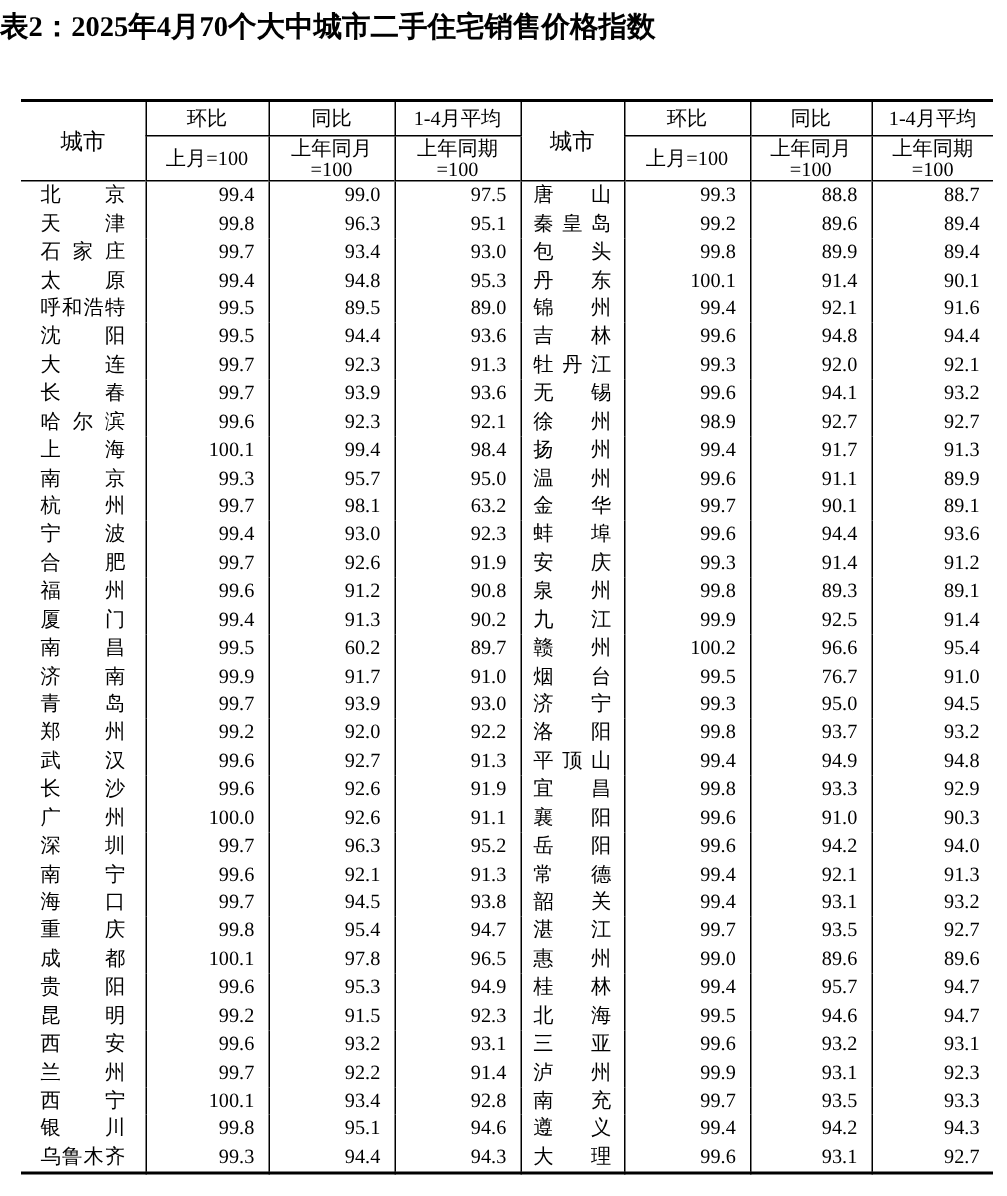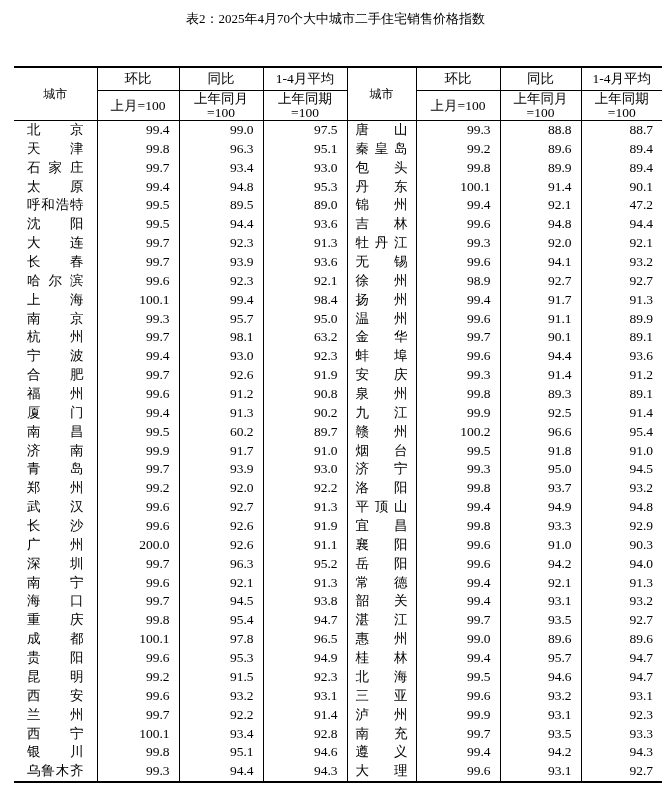--- a/index.html
+++ b/index.html
@@ -6,41 +6,41 @@
     margin: 0; padding: 0;
     width: 671px; height: 797px;
     background: #ffffff;
     color: #000000;
     font-family: "Liberation Serif", "DejaVu Serif", serif;
     overflow: hidden;
   }
   .page { width: 671px; height: 797px; position: relative; }
   .title {
     margin: 7px 0 0 0;
-    font-size: 13px;
+    font-size: 19px;
     line-height: 23px;
-    font-weight: normal;
-    text-align: center;
+    font-weight: bold;
+    text-align: left;
   }
   table.idx {
     border-collapse: collapse;
     table-layout: fixed;
     width: 648px;
     margin: 36px 0 0 14px;
     border-top: 2px solid #000;
     border-bottom: 2px solid #000;
   }
   th, td { padding: 0; font-weight: normal; overflow: hidden; }
   .vline { border-left: 1px solid #000; }
   thead { border-bottom: 1px solid #000; }
   thead th { font-size: 13.5px; text-align: center; vertical-align: middle; }
   tr.hrow1 th { height: 22px; margin-left: 14px; }
   tr.hrow1 th.mid { border-bottom: 1px solid #000; }
   tr.hrow2 th { height: 29px; line-height: 14px; white-space: pre-line; }
-  th.cityhead { font-size: 12px; font-family: Liberation Serif, serif; }
+  th.cityhead { font-size: 15px; font-family: Liberation Serif, serif; }
   tbody td {
     height: 18.86px;
     font-size: 13.5px;
     line-height: 18.86px;
     vertical-align: middle;
   }
   td.city {
     text-align: justify;
     text-align-last: justify;
   }
@@ -135,21 +135,21 @@
           <td class="num vline">90.1</td>
         </tr>
         <tr>
           <td class="city city-l">呼和浩特</td>
           <td class="num vline">99.5</td>
           <td class="num vline">89.5</td>
           <td class="num vline">89.0</td>
           <td class="city city-r vline">锦州</td>
           <td class="num vline">99.4</td>
           <td class="num vline">92.1</td>
-          <td class="num vline">47.2</td>
+          <td class="num vline">91.6</td>
         </tr>
         <tr>
           <td class="city city-l">沈阳</td>
           <td class="num vline">99.5</td>
           <td class="num vline">94.4</td>
           <td class="num vline">93.6</td>
           <td class="city city-r vline">吉林</td>
           <td class="num vline">99.6</td>
           <td class="num vline">94.8</td>
           <td class="num vline">94.4</td>
@@ -264,21 +264,21 @@
           <td class="num vline">96.6</td>
           <td class="num vline">95.4</td>
         </tr>
         <tr>
           <td class="city city-l">济南</td>
           <td class="num vline">99.9</td>
           <td class="num vline">91.7</td>
           <td class="num vline">91.0</td>
           <td class="city city-r vline">烟台</td>
           <td class="num vline">99.5</td>
-          <td class="num vline">91.8</td>
+          <td class="num vline">76.7</td>
           <td class="num vline">91.0</td>
         </tr>
         <tr>
           <td class="city city-l">青岛</td>
           <td class="num vline">99.7</td>
           <td class="num vline">93.9</td>
           <td class="num vline">93.0</td>
           <td class="city city-r vline">济宁</td>
           <td class="num vline">99.3</td>
           <td class="num vline">95.0</td>
@@ -309,21 +309,21 @@
           <td class="num vline">99.6</td>
           <td class="num vline">92.6</td>
           <td class="num vline">91.9</td>
           <td class="city city-r vline">宜昌</td>
           <td class="num vline">99.8</td>
           <td class="num vline">93.3</td>
           <td class="num vline">92.9</td>
         </tr>
         <tr>
           <td class="city city-l">广州</td>
-          <td class="num vline">200.0</td>
+          <td class="num vline">100.0</td>
           <td class="num vline">92.6</td>
           <td class="num vline">91.1</td>
           <td class="city city-r vline">襄阳</td>
           <td class="num vline">99.6</td>
           <td class="num vline">91.0</td>
           <td class="num vline">90.3</td>
         </tr>
         <tr>
           <td class="city city-l">深圳</td>
           <td class="num vline">99.7</td>

